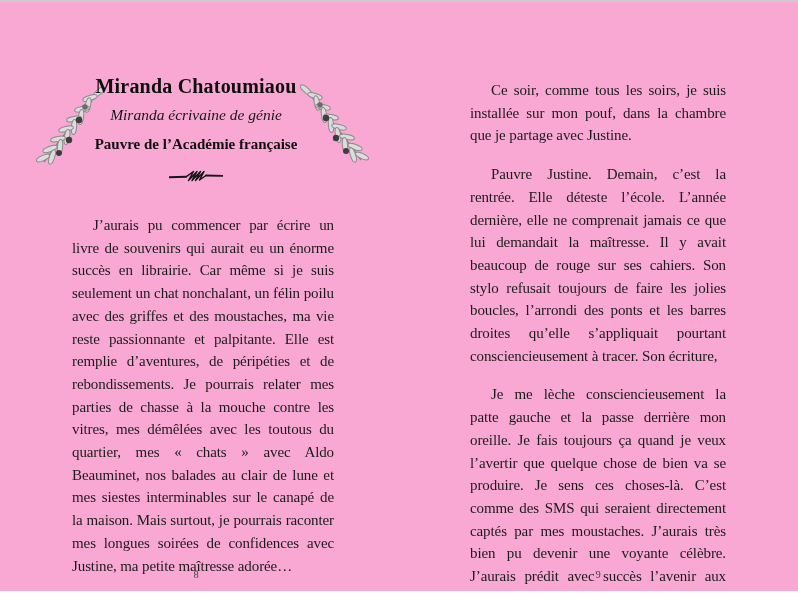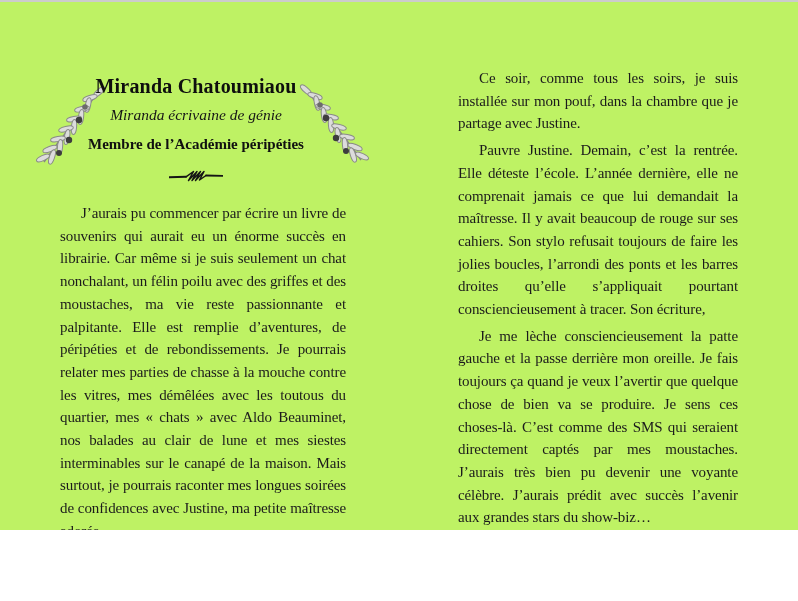--- a/index.html
+++ b/index.html
@@ -1,19 +1,19 @@
 <!DOCTYPE html>
 <html lang="fr"><head>
 <meta charset="utf-8">
 <style>
   html,body{margin:0;padding:0;background:#ffffff;}
   .spread{
     position:relative;
-    width:798px;height:530px;
-    background:#bef264;
+    width:798px;height:591px;
+    background:#f9a8d4;
     overflow:hidden;
     font-family:"Liberation Serif","DejaVu Serif",serif;
     color:#1b1b1b;
   }
   .rule{position:absolute;left:0;width:798px;height:2px;}
   .rule-top{top:0;background:#cccccc;}
   .rule-bottom{top:594px;background:#bcbcbc;}
 
   .chapter-title{
     position:absolute;top:75px;left:49px;width:294px;
@@ -37,21 +37,21 @@
   }
 
   .body-text{
     position:absolute;
     font-size:15px;line-height:22.7px;
     text-align:justify;
     letter-spacing:-0.1px;
   }
   .body-left{top:198px;left:56px;width:294px;}
   .body-right{top:63px;left:454px;width:288px;}
-  .body-text p{margin:4px;text-indent:21px;}
+  .body-text p{margin:16px;text-indent:21px;}
 
   .page-number{
     position:absolute;top:569px;
     text-align:center;font-size:10.5px;color:#3f3f3f;
   }
   .page-number-left{left:49px;width:294px;}
   .page-number-right{left:454px;width:288px;}
 </style>
 </head>
 <body>
@@ -119,21 +119,21 @@
           <circle cx="33" cy="54" r="3.2"></circle>
           <circle cx="23" cy="67" r="3"></circle>
         </g>
       </svg>
     </span>
 
     <div class="chapter-title">Miranda Chatoumiaou</div>
 
     <div class="chapter-subtitle">Miranda écrivaine de génie</div>
 
-    <div class="chapter-affiliation">Membre de l’Académie péripéties</div>
+    <div class="chapter-affiliation">Pauvre de l’Académie française</div>
 
     <div class="divider">
       <svg viewBox="0 0 54 12" width="54" height="12">
         <g stroke="#151515" fill="none" stroke-linecap="round" stroke-linejoin="round">
           <path d="M0,7.2 L17,6.8" stroke-width="1.9"></path>
           <path d="M17,6.8 L24.5,1.5 L19.5,10.5 L28,1.5 L23,10.5 L31.5,1.5 L26.5,10.5 L35,1.5 L30.5,10 L37,5.5" stroke-width="1.5"></path>
           <path d="M37,5.5 L54,5.9" stroke-width="1.9"></path>
         </g>
       </svg>
     </div>

